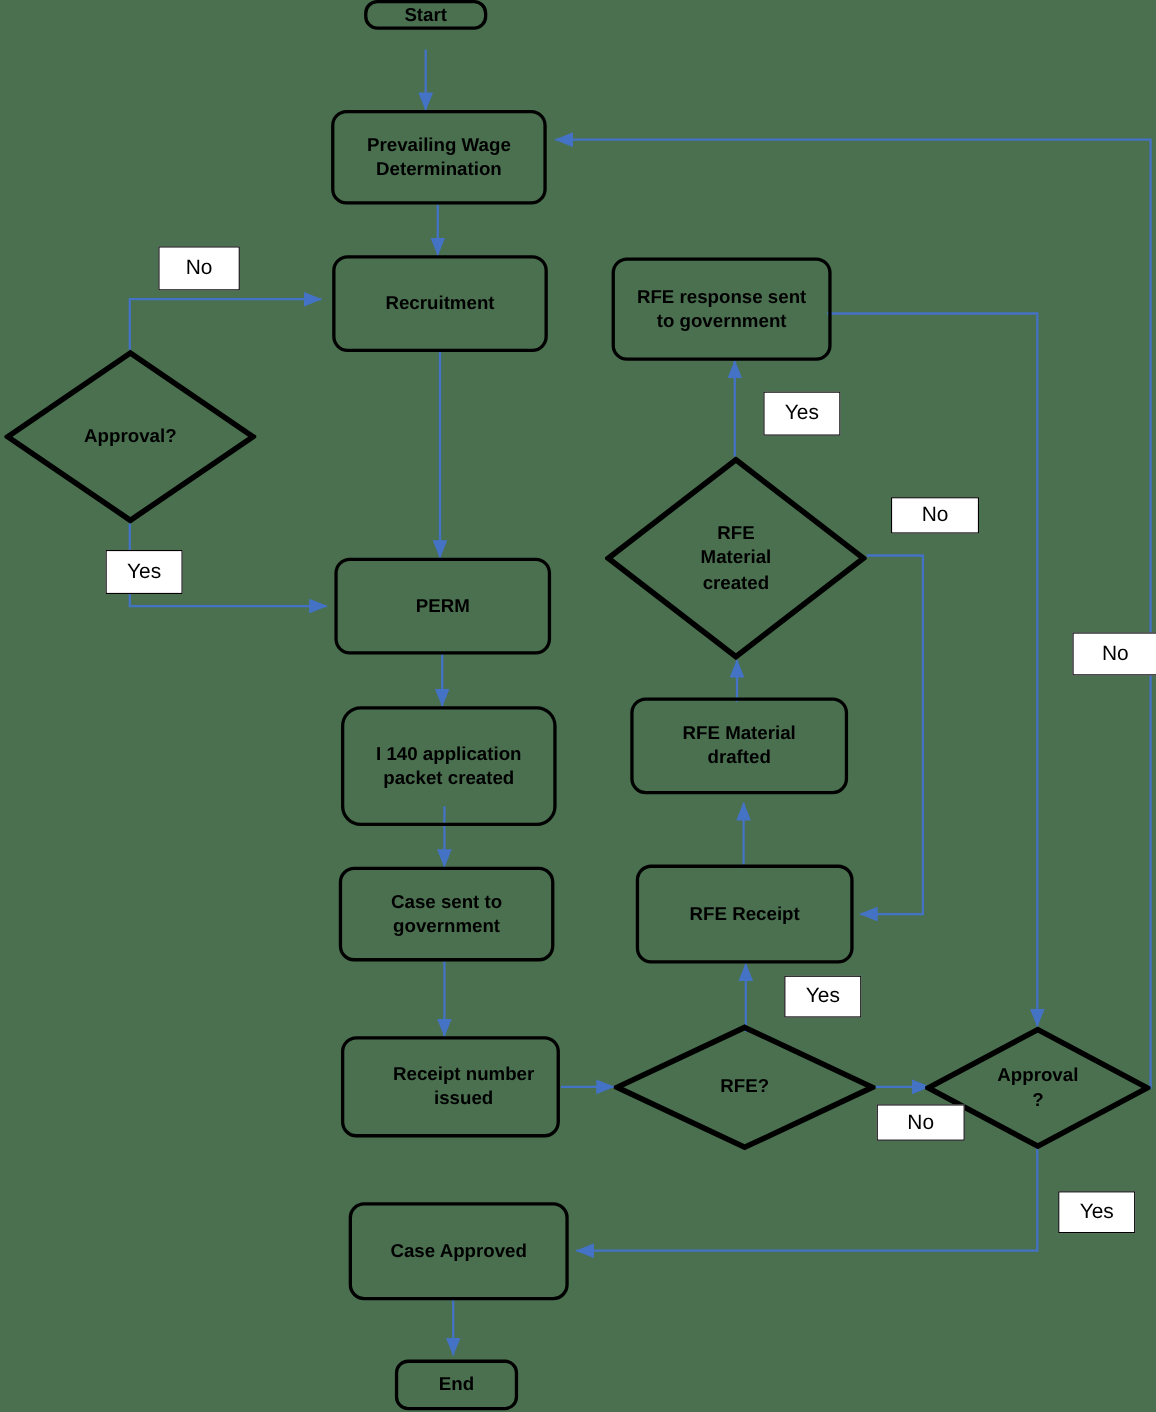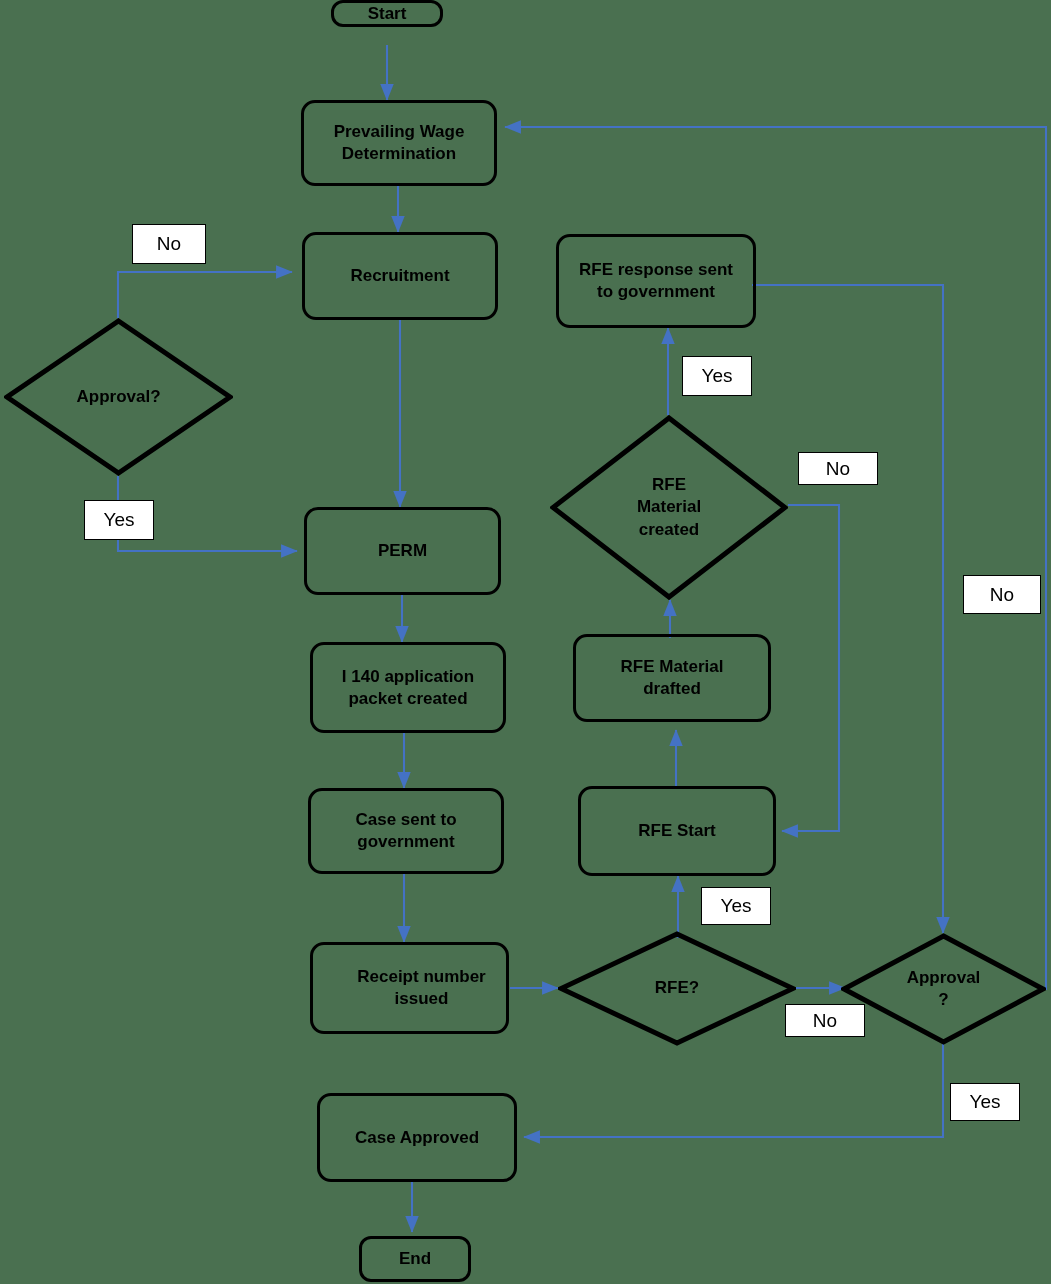--- a/index.html
+++ b/index.html
@@ -75,20 +75,21 @@
     background: #ffffff;
     border: 1px solid #000;
     color: #000;
     font-size: 19px;
     font-weight: normal;
     display: flex;
     align-items: center;
     justify-content: center;
     z-index: 5;
     font-family: "Liberation Sans", sans-serif;
+    margin-left: 12px;
   }
 </style>
 </head>
 <body>
 
 <div id="canvas">
 
   <svg id="edges" viewBox="0 0 1051 1284" xmlns="http://www.w3.org/2000/svg">
     <defs>
       <marker id="arr" markerWidth="9" markerHeight="9" refX="7.6" refY="3.2" orient="auto" markerUnits="strokeWidth">
@@ -154,21 +155,21 @@
     <svg class="dshape" viewBox="0 0 229 158" preserveAspectRatio="none">
       <polygon points="114.5,3 226,79 114.5,155 3,79" fill="none" stroke="#000" stroke-width="5"></polygon>
     </svg>
     <span class="dtext">Approval?</span>
   </div>
 
   <div class="node proc" style="left:304px; top:507px; width:197px; height:88px;">
     <span>PERM</span>
   </div>
 
-  <div class="node proc" style="left:310px; top:642px; width:196px; height:91px;">
+  <div class="node proc" style="left:310px; top:642px; width:196px; height:109px;border-radius:18px;">
     <span>I 140 application
 packet created</span>
   </div>
 
   <div class="node proc" style="left:308px; top:788px; width:196px; height:86px;">
     <span>Case sent to
 government</span>
   </div>
 
   <div class="node proc" style="left:310px; top:942px; width:199px; height:92px;padding-left:32px;">
@@ -177,21 +178,21 @@
   </div>
 
   <div class="decision node" style="left:558px; top:931px; width:238px; height:115px;">
     <svg class="dshape" viewBox="0 0 238 115" preserveAspectRatio="none">
       <polygon points="119,3 235,57.5 119,112 3,57.5" fill="none" stroke="#000" stroke-width="5"></polygon>
     </svg>
     <span class="dtext">RFE?</span>
   </div>
 
   <div class="node proc" style="left:578px; top:786px; width:198px; height:90px;">
-    <span>RFE Start</span>
+    <span>RFE Receipt</span>
   </div>
 
   <div class="node proc" style="left:573px; top:634px; width:198px; height:88px;">
     <span>RFE Material
 drafted</span>
   </div>
 
   <div class="decision node" style="left:550px; top:415px; width:238px; height:185px;">
     <svg class="dshape" viewBox="0 0 238 185" preserveAspectRatio="none">
       <polygon points="119,3 235,92.5 119,182 3,92.5" fill="none" stroke="#000" stroke-width="5"></polygon>

